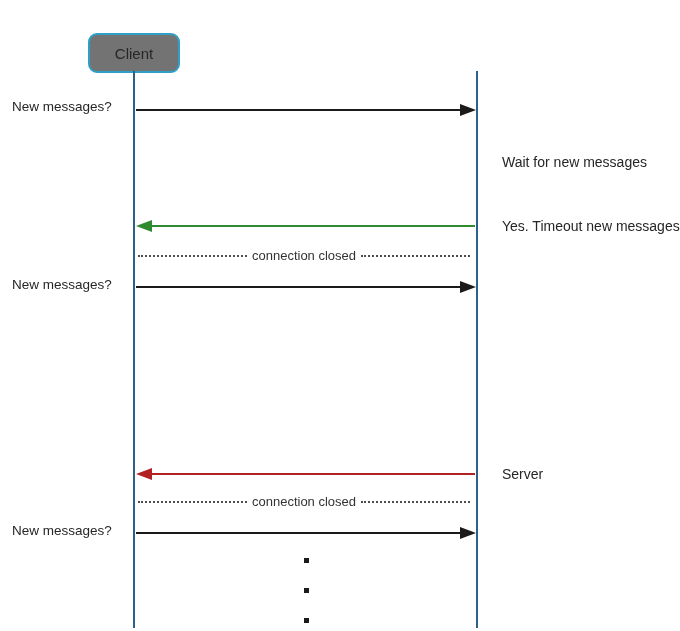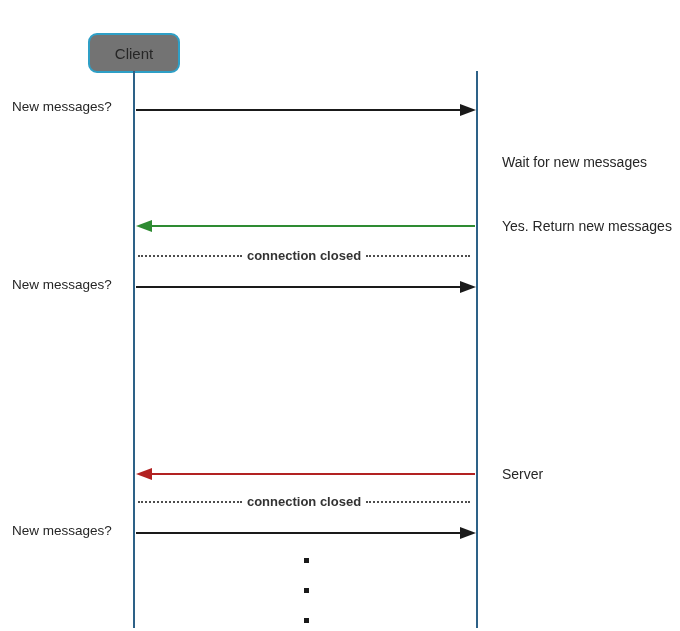--- a/index.html
+++ b/index.html
@@ -29,21 +29,21 @@
   .arrow.right .line{left:0;right:13px;}
   .arrow.left  .line{left:13px;right:0;}
   .arrow .head{position:absolute;top:1px;width:0;height:0;
     border-top:6px solid transparent;border-bottom:6px solid transparent;}
   .arrow.right .head{right:0;border-left:16px solid currentColor;}
   .arrow.left  .head{left:0;border-right:16px solid currentColor;}
   .c-msg{color:var(--msg,#1a1a1a);}
   .c-success{color:var(--success,#2e8b32);}
   .c-error{color:var(--error,#b22222);}
   .dotted-msg{
-    position:absolute;height:14px;display:flex;align-items:center;font-weight:bold;
+    position:absolute;height:14px;display:flex;align-items:center;
   }
   .dotted-msg .seg{flex:1;border-top:2px dotted var(--dotted,#4d4d4d);height:0;}
   .dotted-msg .lbl{
     padding:0 5px;font-size:13px;color:#333333;white-space:nowrap;transform:translateY(-1px);
   }
   .vdot{position:absolute;left:304px;width:5px;height:5px;background:#1a1a1a;}
 </style>
 </head>
 <body>
 
@@ -61,21 +61,21 @@
     <div class="line"></div>
     <div class="head"></div>
   </div>
 
   <div class="right-label" style="top:154px;">Wait for new messages</div>
 
   <div class="arrow left c-success" style="left:136px;top:219px;width:339px;">
     <div class="line"></div>
     <div class="head"></div>
   </div>
-  <div class="right-label" style="top:218px;">Yes. Return new messages</div>
+  <div class="right-label" style="top:218px;">Yes. Timeout new messages</div>
 
   <div class="dotted-msg" style="left:138px;top:249px;width:332px;">
     <span class="seg"></span>
     <span class="lbl">connection closed</span>
     <span class="seg"></span>
   </div>
 
   <div class="left-label" style="top:277px;">New messages?</div>
   <div class="arrow right c-msg" style="left:136px;top:280px;width:340px;">
     <div class="line"></div>

